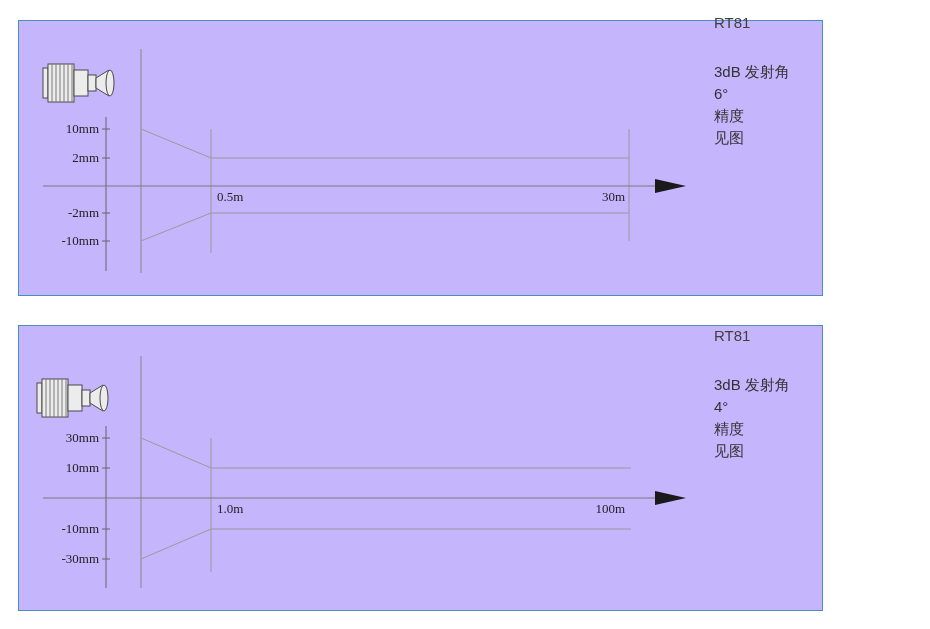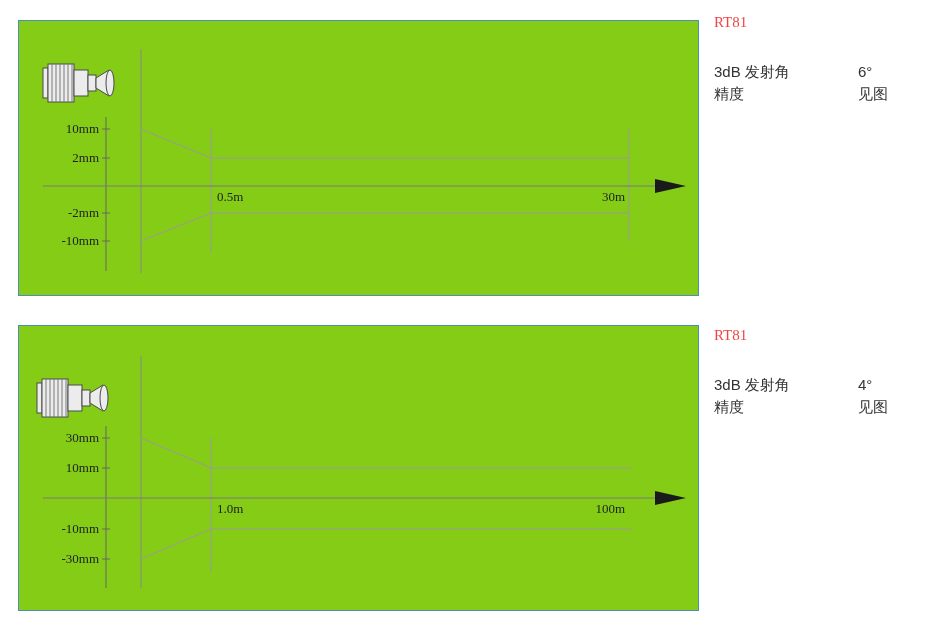--- a/index.html
+++ b/index.html
@@ -11,51 +11,51 @@
   .page {
     position: relative;
     width: 930px;
     height: 629px;
     background: #ffffff;
     overflow: hidden;
   }
   .panel {
     position: absolute;
     left: 18px;
-    width: 681px;
+    width: 805px;
     border: 1px solid #4a8ebc;
-    background: #84cc16;
+    background: #c4b5fd;
   }
   .panel-1 { top: 20px; height: 276px; }
   .panel-2 { top: 325px; height: 286px; }
   .panel svg { display: block; }
   .panel text {
     font-family: "Liberation Serif", serif;
     font-size: 13px;
     fill: #222222;
   }
   .side {
     position: absolute;
     left: 714px;
     width: 212px;
     color: #333333;
   }
   .side-1 { top: 14px; }
   .side-2 { top: 327px; }
   .model {
     font-size: 15px;
-    color: #ef4444;
+    color: #404040;
     margin-bottom: 30px;
-    font-family: Liberation Serif, serif;
   }
   .spec-row {
     display: flex;
     font-size: 15px;
     line-height: 22px;
     color: #333333;
+    flex-direction: column;
   }
   .spec-label { width: 144px; flex: none; }
   .spec-value { flex: 1; }
 </style>
 </head>
 <body>
 
 <div class="page">
 
   <div class="panel panel-1" style="border-color: rgb(74, 142, 188);">

